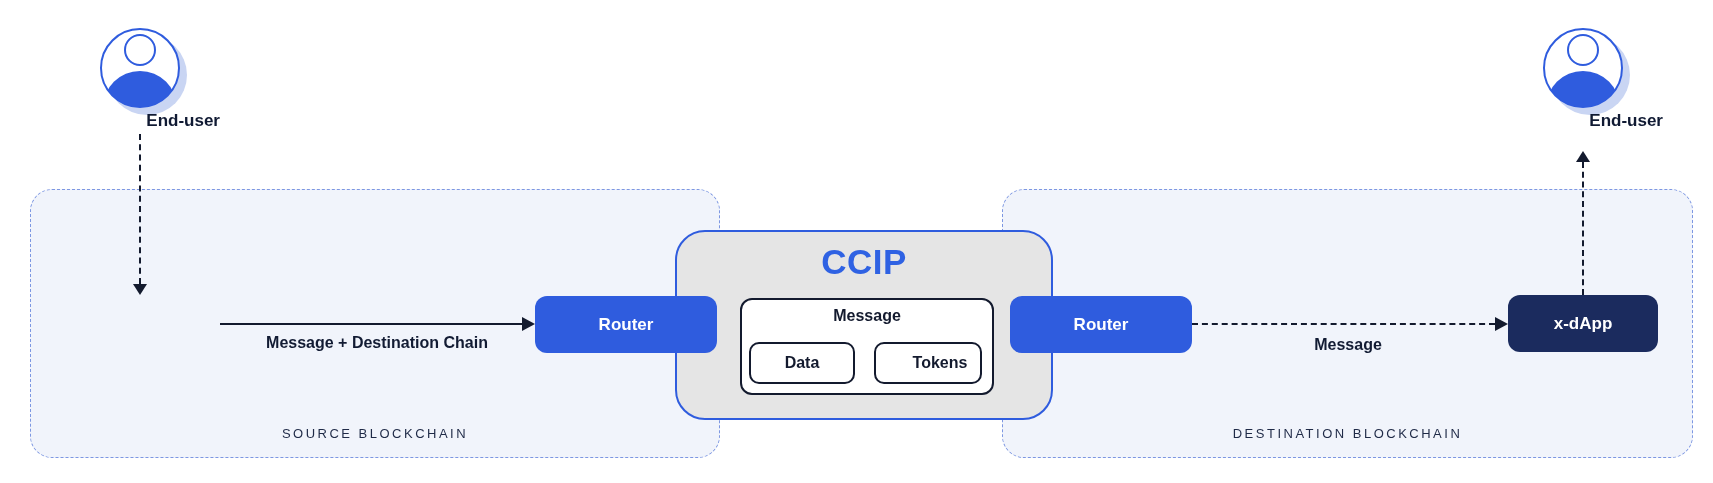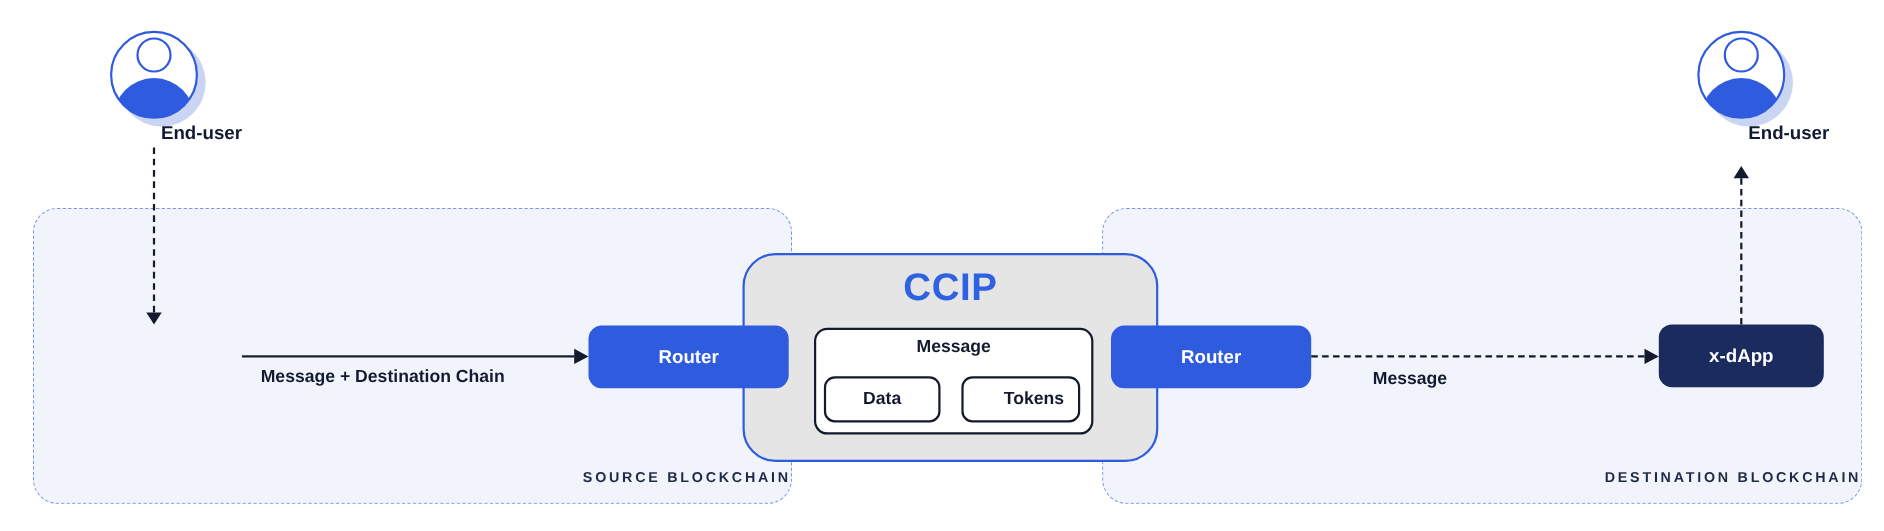--- a/index.html
+++ b/index.html
@@ -13,22 +13,22 @@
   }
   *{box-sizing:border-box;margin:0;padding:0;}
   body{background:#ffffff;font-family:"Liberation Sans","DejaVu Sans",sans-serif;}
   .stage{position:relative;width:1713px;height:483px;background:#ffffff;overflow:hidden;}
 
   
   .panel{position:absolute;top:189px;height:269px;background:var(--panel);
          border:1.5px dashed var(--dash);border-radius:22px;}
   #panel-source{left:30px;width:690px;}
   #panel-dest{left:1002px;width:691px;}
-  .panel-label{position:absolute;left:0;right:0;bottom:16px;text-align:right;
-               font-size:13px;font-weight:700;letter-spacing:2.5px;color:#1F2A47;}
+  .panel-label{position:absolute;left:0;right:0;bottom:16px;text-align:center;
+               font-size:13px;font-weight:400;letter-spacing:2.5px;color:#1F2A47;}
 
   
   .ccip{position:absolute;left:675px;top:230px;width:378px;height:190px;background:#e5e5e5;
         border:2.5px solid var(--blue);border-radius:30px;}
   .ccip-title{margin-top:10px;text-align:center;font-size:35px;font-weight:800;
               letter-spacing:0.5px;color:var(--title);}
   .msg-box{position:absolute;left:63px;top:66px;width:254px;height:97px;background:#ffffff;
            border:2px solid var(--ink);border-radius:12px;}
   .msg-label{margin-top:7px;text-align:center;font-size:16px;font-weight:700;color:var(--ink);}
   .chip{position:absolute;top:42px;height:42px;border:2px solid var(--ink);border-radius:10px;
@@ -72,21 +72,21 @@
   .tri-right{border-top:7px solid transparent;border-bottom:7px solid transparent;
              border-left:13px solid var(--ink);}
   #arr-down-line{left:139px;top:134px;height:150px;}
   #arr-down-head{left:133px;top:284px;}
   #arr-solid-line{left:220px;top:323px;width:302px;}
   #arr-solid-head{left:522px;top:317px;}
   #arr-dash-line{left:1192px;top:323px;width:303px;}
   #arr-dash-head{left:1495px;top:317px;}
   #arr-up-line{left:1582px;top:162px;height:133px;}
   #arr-up-head{left:1576px;top:151px;}
-  .arrow-label{position:absolute;font-size:16px;font-weight:700;color:#121B33;}
+  .arrow-label{position:absolute;text-align:center;font-size:16px;font-weight:700;color:#121B33;}
   #lbl-msgdest{left:237px;top:334px;width:280px;}
   #lbl-msg{left:1248px;top:336px;width:200px;}
 </style>
 </head>
 <body>
 
 <div class="stage">
 
   <div class="panel" id="panel-source">
     <div class="panel-label">SOURCE BLOCKCHAIN</div>

